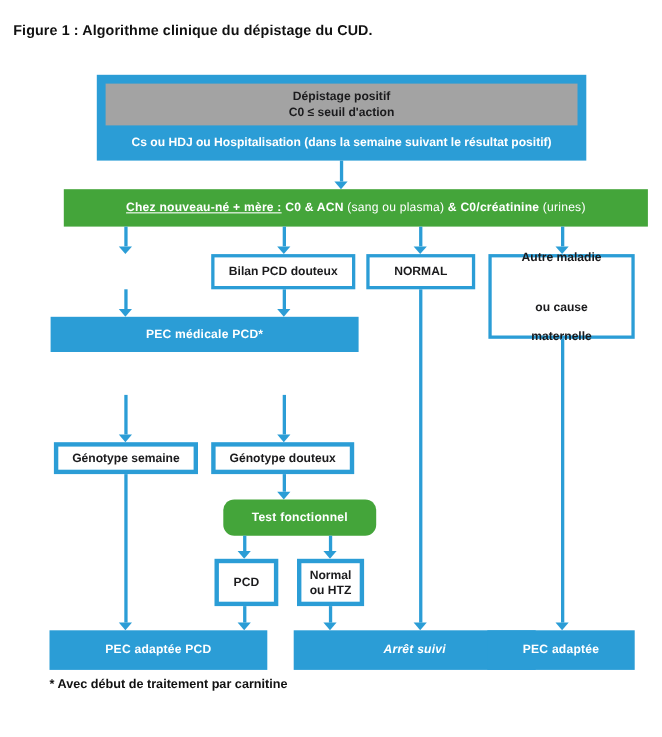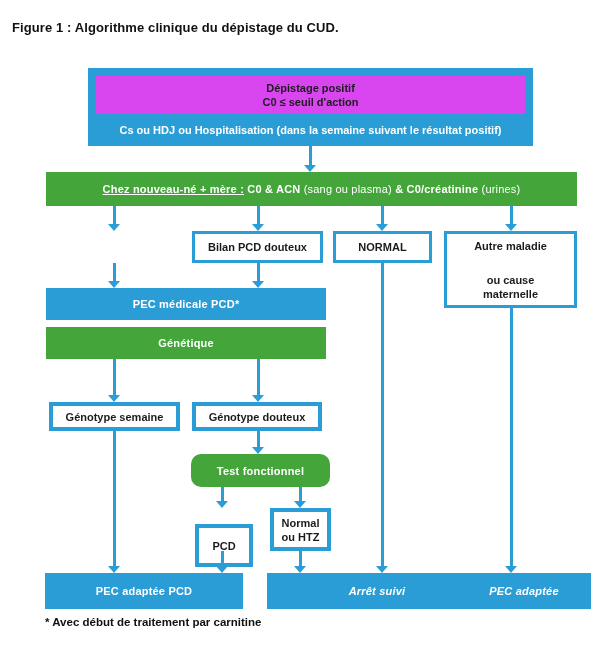--- a/index.html
+++ b/index.html
@@ -17,26 +17,26 @@
     position:absolute;left:12px;top:20px;font-size:13px;font-weight:bold;color:#111;
     letter-spacing:.1px;
   }
   .node{
     position:absolute;display:flex;flex-direction:column;align-items:center;justify-content:center;
     text-align:center;font-weight:bold;font-size:11px;line-height:14px;color:var(--dark);
   }
   .white-box{background:#fff;border:3px solid var(--blue);}
   .white-box.thick{border-width:4px;}
   .blue-box{background:var(--blue);color:#fff;letter-spacing:.2px;}
-  .green-box{background:var(--green);color:#fff;letter-spacing:.2px;}
+  .green-box{background:var(--green);color:#fff;letter-spacing:.2px;margin-left:12px;}
   .top-assembly{
     position:absolute;left:88px;top:68px;width:445px;height:78px;background:var(--blue);
   }
   .screening-box{
-    position:absolute;left:8px;top:8px;width:429px;height:38px;background:#d946ef;
+    position:absolute;left:8px;top:8px;width:429px;height:38px;background:#a3a3a3;
     display:flex;flex-direction:column;align-items:center;justify-content:center;
     font-weight:bold;font-size:11px;line-height:14px;color:var(--dark);text-align:center;
   }
   .consult-band{
     position:absolute;left:0;bottom:0;width:100%;height:32px;
     display:flex;align-items:center;justify-content:center;
     color:#fff;font-weight:bold;font-size:11px;text-align:center;
   }
   .testbar-underline{text-decoration:underline;}
   .testbar-light{font-weight:normal;}
@@ -72,56 +72,55 @@
     <span class="testbar-underline">Chez nouveau-né + mère :</span>&nbsp;<span>C0 &amp; ACN</span>&nbsp;<span class="testbar-light">(sang ou plasma)</span>&nbsp;<span>&amp; C0/créatinine</span>&nbsp;<span class="testbar-light">(urines)</span>
   </div>
 
   <div class="arrow" style="left:112.5px;top:206px;height:18px;"></div>
   <div class="arrow" style="left:256.5px;top:206px;height:18px;"></div>
   <div class="arrow" style="left:380.5px;top:206px;height:18px;"></div>
   <div class="arrow" style="left:509.5px;top:206px;height:18px;"></div>
 
   <div class="node white-box" style="left:192px;top:231px;width:131px;height:32px;">Bilan PCD douteux</div>
   <div class="node white-box" style="left:333px;top:231px;width:99px;height:32px;">NORMAL</div>
-  <div class="node white-box" style="left:444px;top:231px;width:133px;height:77px;">
+  <div class="node white-box" style="left:444px;top:231px;width:133px;height:77px;gap:12px;">
     <span>Autre maladie</span>
     <span class="gap-line">ou cause</span>
     <span>maternelle</span>
   </div>
 
   <div class="arrow" style="left:112.5px;top:263px;height:18px;"></div>
   <div class="arrow" style="left:256.5px;top:263px;height:18px;"></div>
 
   <div class="node blue-box" style="left:46px;top:288px;width:280px;height:32px;">PEC médicale PCD*</div>
-  <div class="node green-box" style="left:46px;top:327px;width:280px;height:32px;">Génétique</div>
 
   <div class="arrow" style="left:112.5px;top:359px;height:36px;"></div>
   <div class="arrow" style="left:256.5px;top:359px;height:36px;"></div>
 
   <div class="node white-box thick" style="left:49px;top:402px;width:131px;height:29px;">Génotype semaine</div>
   <div class="node white-box thick" style="left:192px;top:402px;width:130px;height:29px;">Génotype douteux</div>
 
   <div class="arrow" style="left:112.5px;top:431px;height:135px;"></div>
   <div class="arrow" style="left:256.5px;top:431px;height:16px;"></div>
 
   <div class="node green-box" style="left:191px;top:454px;width:139px;height:33px;border-radius:10px;">Test fonctionnel</div>
 
   <div class="arrow" style="left:220.5px;top:487px;height:14px;"></div>
   <div class="arrow" style="left:298.5px;top:487px;height:14px;"></div>
 
-  <div class="node white-box thick" style="left:195px;top:508px;width:58px;height:43px;margin-top:16px;">PCD</div>
+  <div class="node white-box thick" style="left:195px;top:508px;width:58px;height:43px;">PCD</div>
   <div class="node white-box thick" style="left:270px;top:508px;width:61px;height:43px;">
     <span>Normal</span>
     <span>ou HTZ</span>
   </div>
 
   <div class="arrow" style="left:220.5px;top:551px;height:15px;"></div>
   <div class="arrow" style="left:298.5px;top:551px;height:15px;"></div>
   <div class="arrow" style="left:380.5px;top:263px;height:303px;"></div>
   <div class="arrow" style="left:509.5px;top:308px;height:258px;"></div>
 
   <div class="node blue-box" style="left:45px;top:573px;width:198px;height:36px;">PEC adaptée PCD</div>
   <div class="node blue-box" style="left:267px;top:573px;width:220px;height:36px;font-style:italic;">Arrêt suivi</div>
-  <div class="node blue-box" style="left:457px;top:573px;width:134px;height:36px;font-style:italic;">PEC adaptée</div>
+  <div class="node blue-box" style="left:443px;top:573px;width:134px;height:36px;">PEC adaptée</div>
 
   <div class="footnote">* Avec début de traitement par carnitine</div>
 
 </div>
 
 </body></html>

